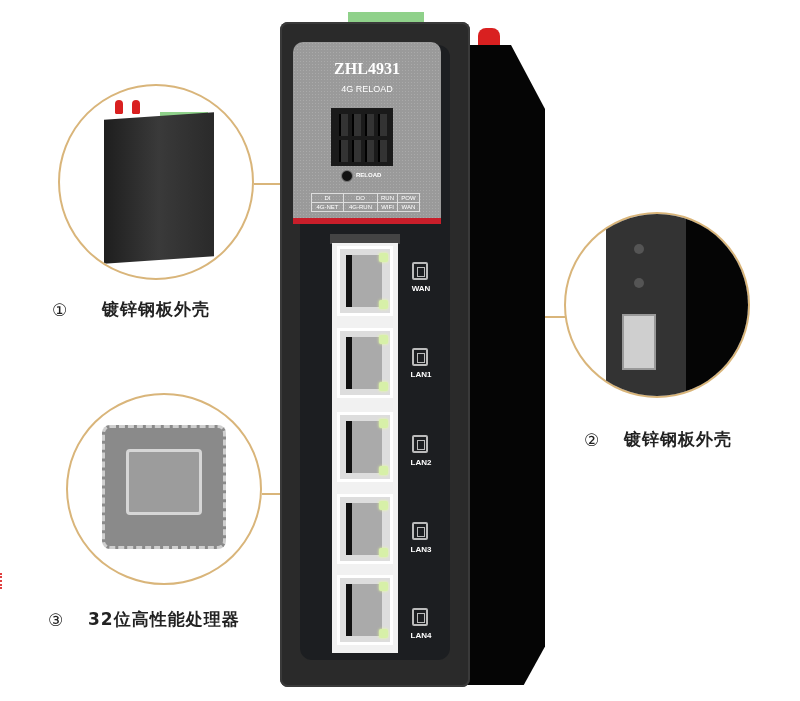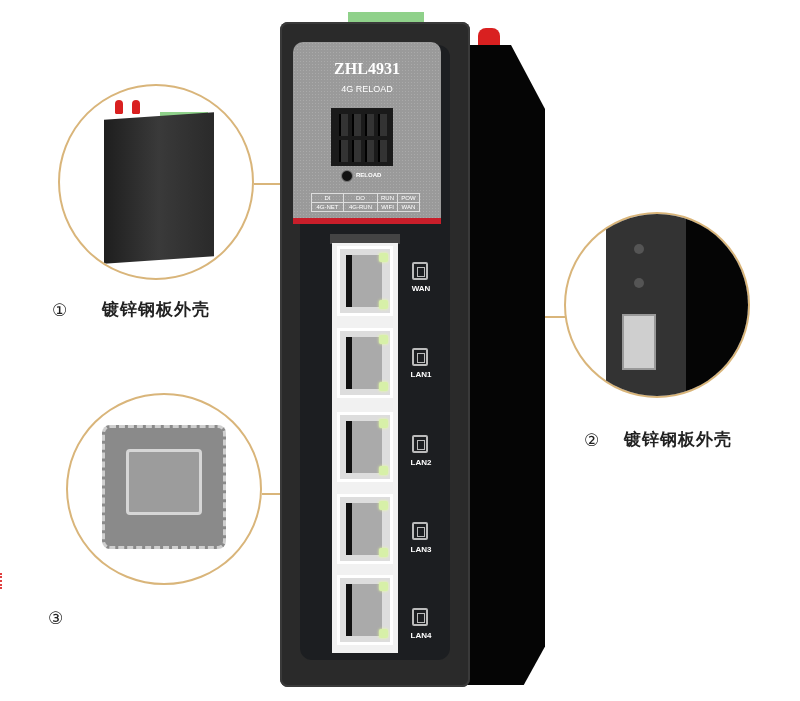--- a/index.html
+++ b/index.html
@@ -70,20 +70,21 @@
   <span>镀锌钢板外壳</span>
 </div>
 
 <div class="circle" style="left:66px; top:393px; width:196px; height:192px;">
   <div style="position:absolute; left:34px; top:30px; width:124px; height:124px; background:#8a8a8a; border-radius:8px; border:3px dashed #cfcfcf;"></div>
   <div style="position:absolute; left:58px; top:54px; width:76px; height:66px; background:#9c9c9c; border:3px solid #d6d6d6; border-radius:4px;"></div>
 </div>
 <div class="connector" style="left:262px; top:493px; width:20px;"></div>
 <div class="feature-label" style="left:48px; top:608px;">
   <span class="num" style="width:40px;">③</span>
+  <span>32位高性能处理器</span>
 </div>
 
 <div class="green-block" style="left:348px; top:12px; width:76px; height:14px;"></div>
 <div class="antenna" style="left:478px; top:28px; width:22px; height:30px; border-radius:8px;"></div>
 <div class="device-side"></div>
 <div class="device-front"></div>
 <div class="front-inner"></div>
 <div class="label-panel"></div>
 <div class="red-stripe"></div>
 

